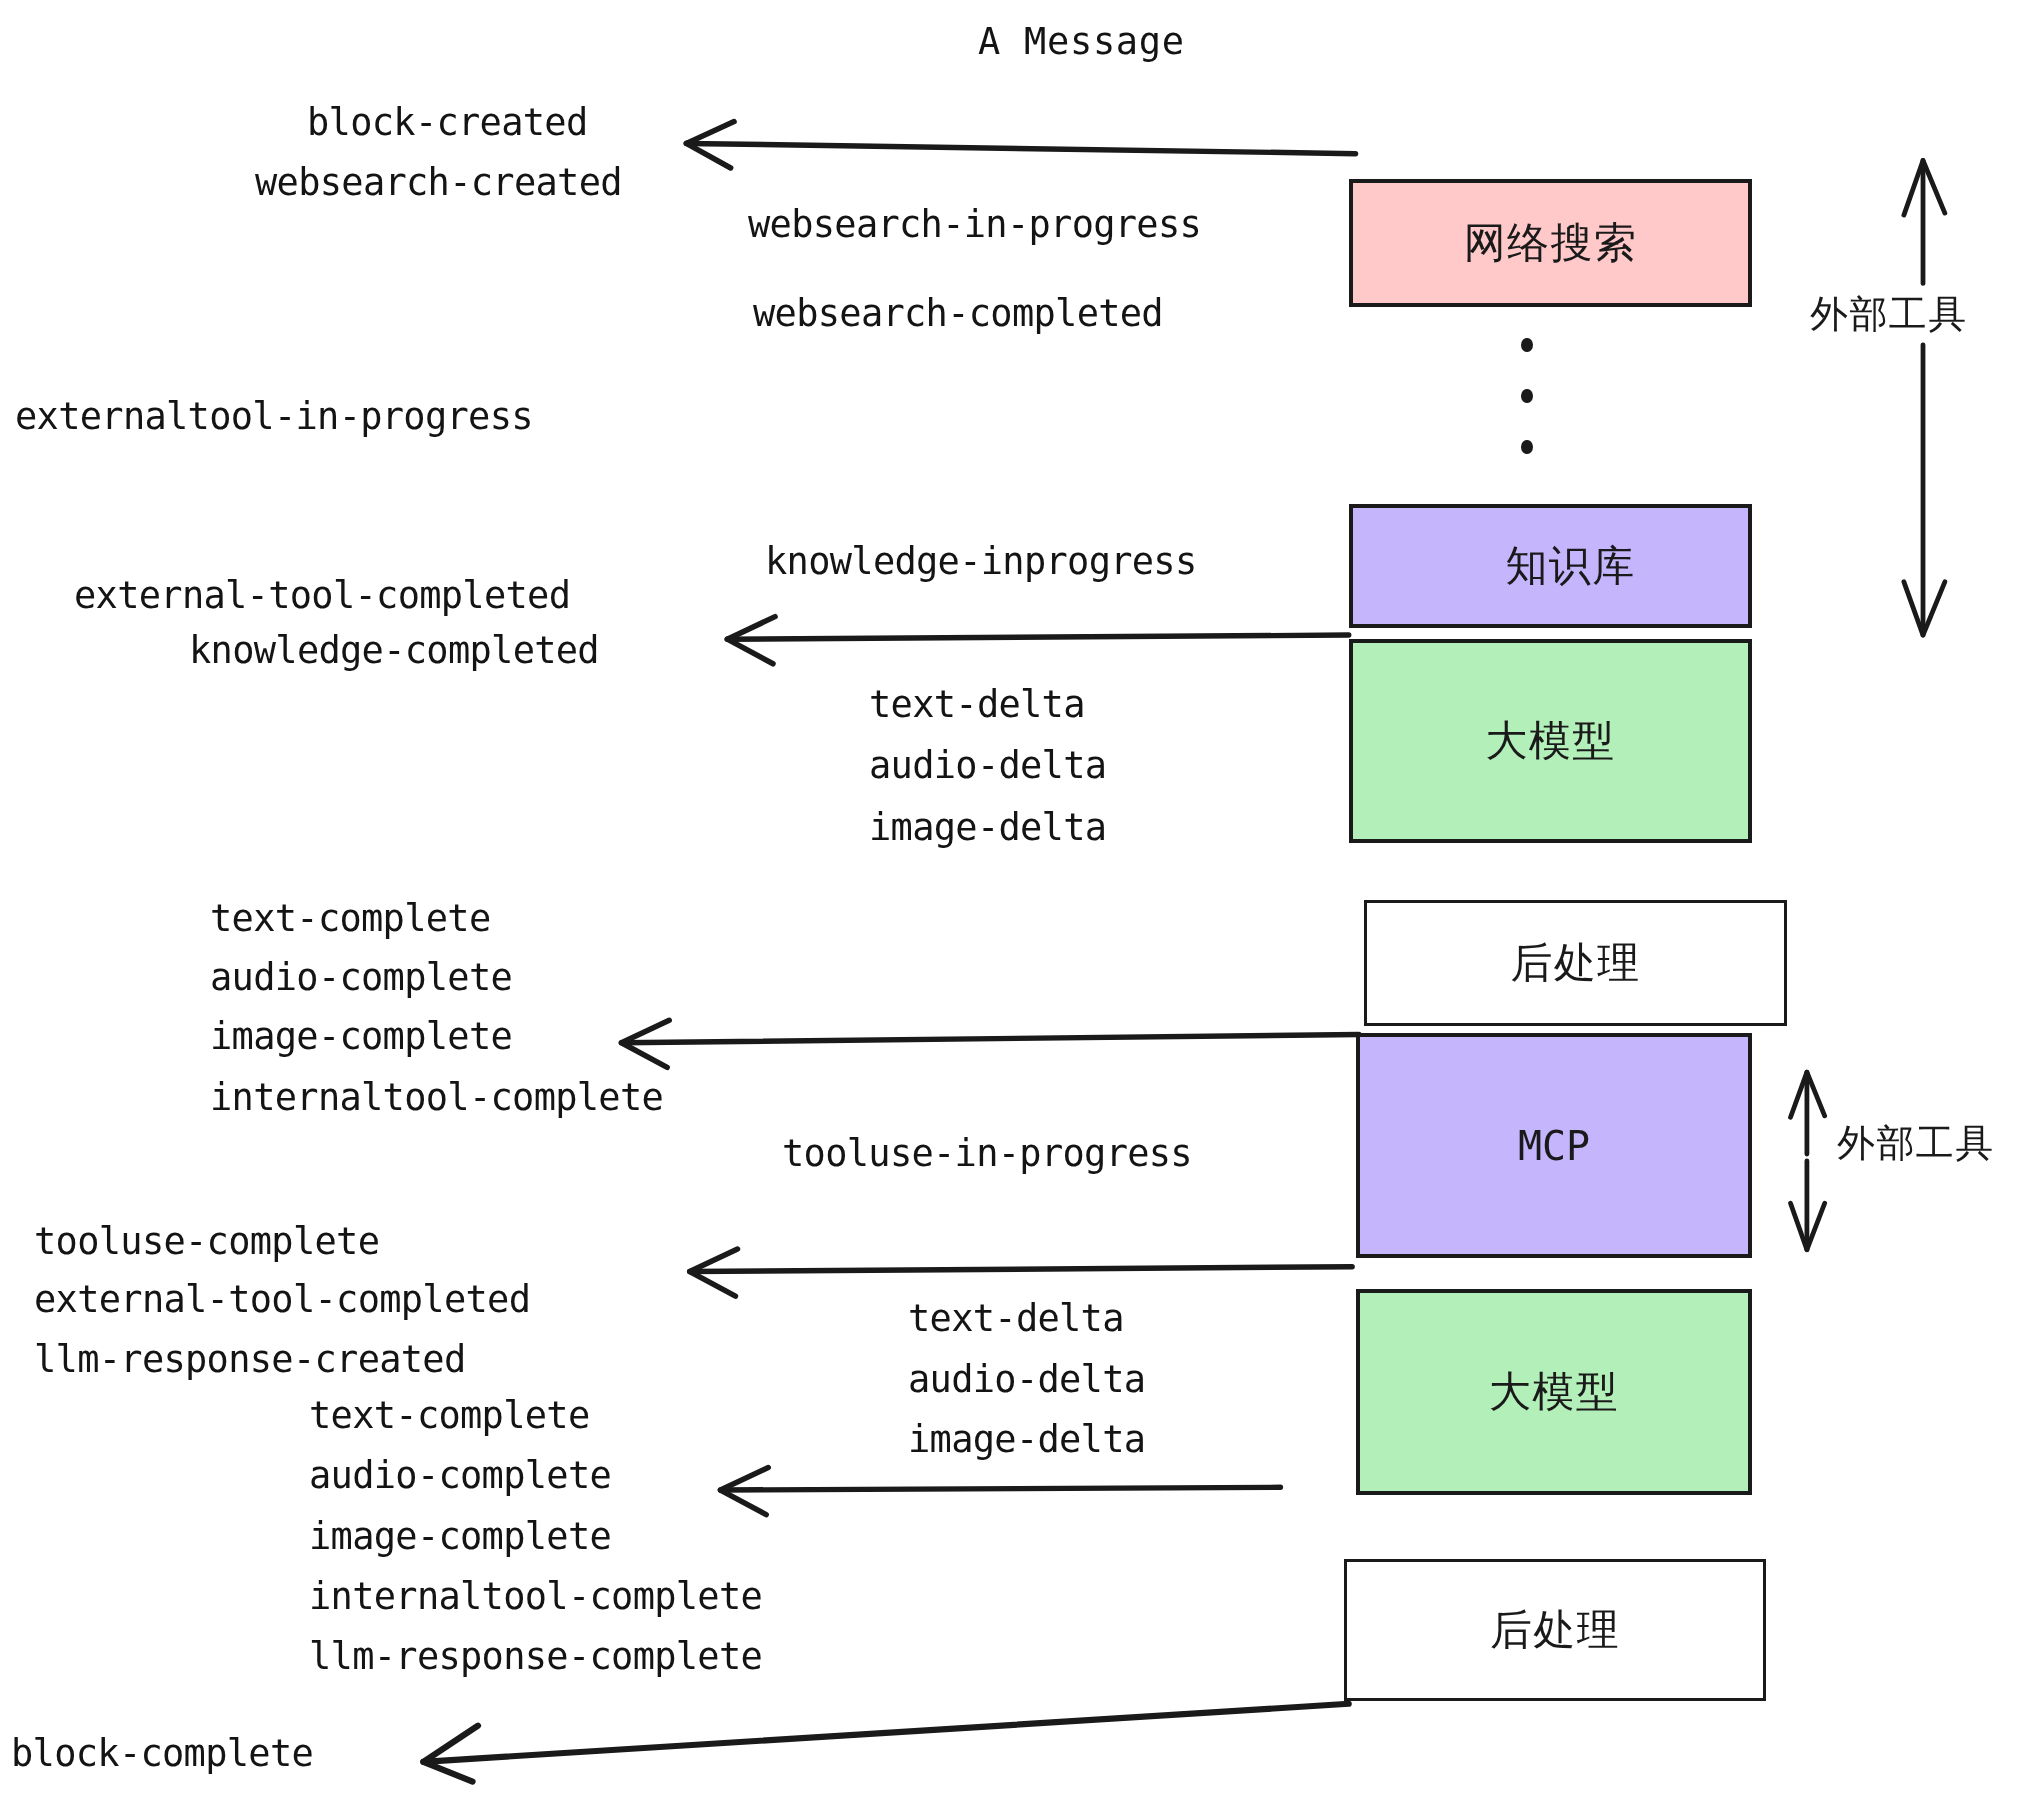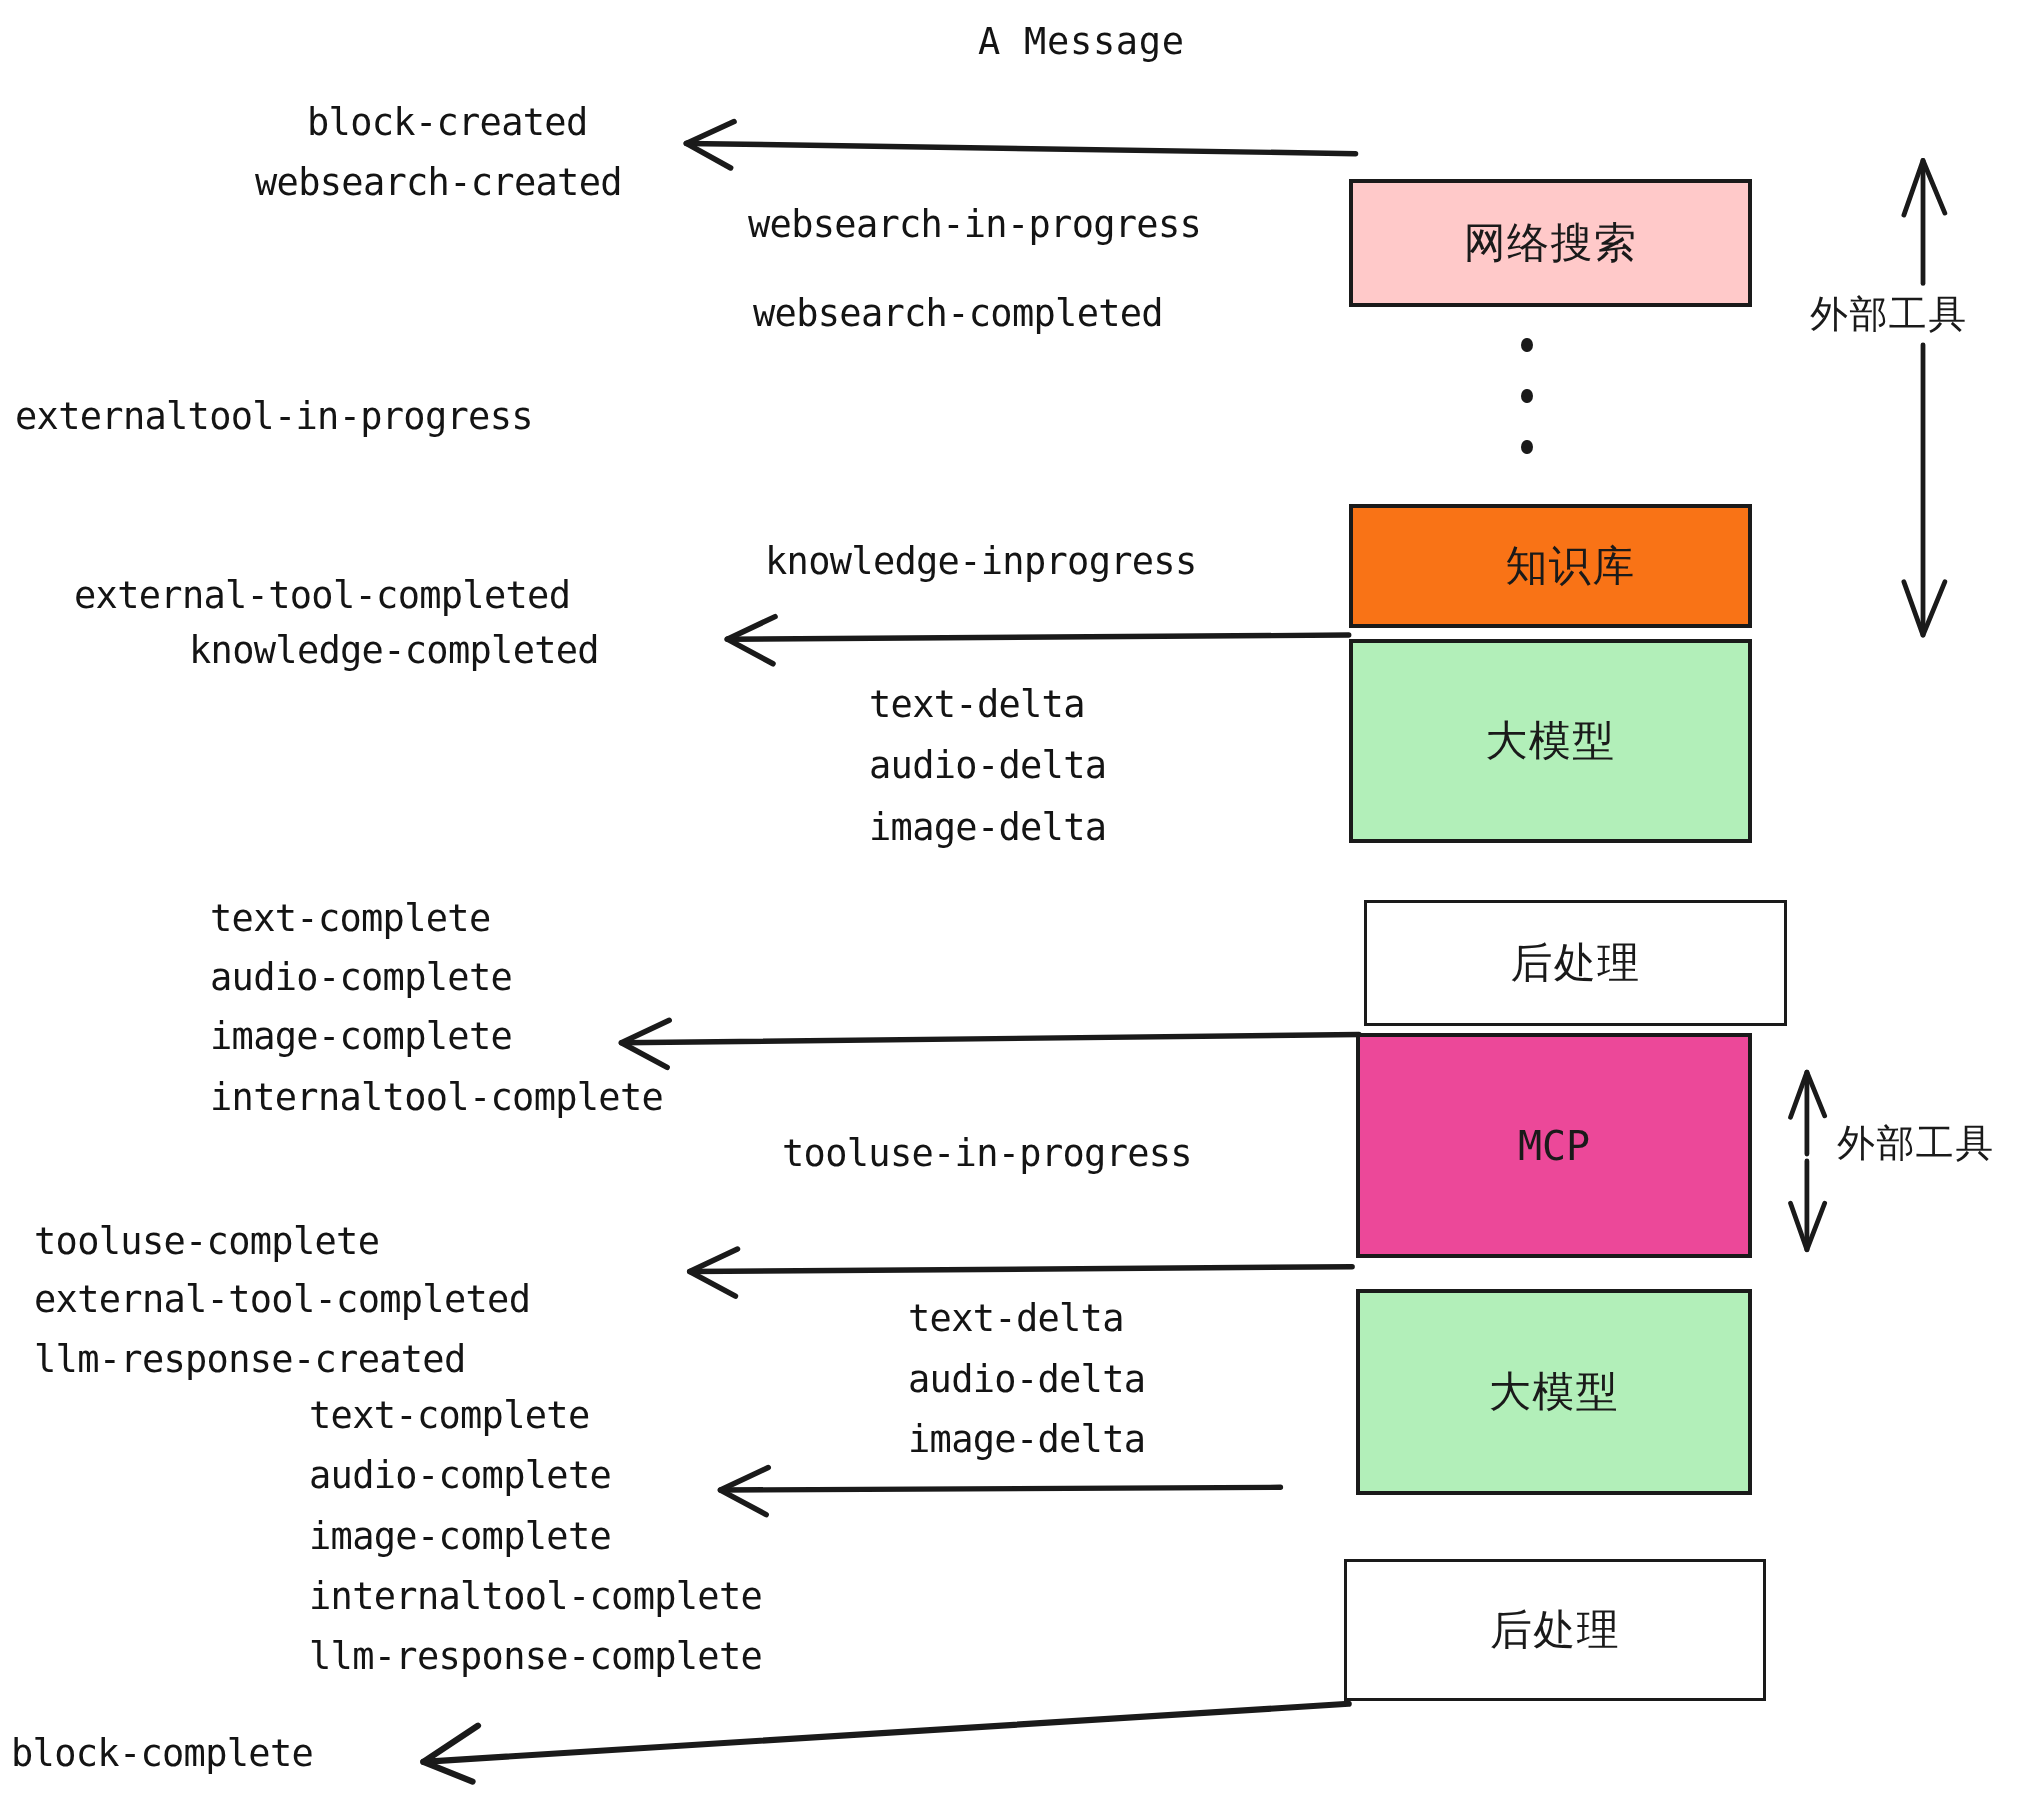--- a/index.html
+++ b/index.html
@@ -183,33 +183,33 @@
   <div class="box" style="left:1349px; top:179px; width:403px; height:128px; background:#FFC9C9;">
     <span class="boxlabel">网络搜索</span>
   </div>
 
   <div class="dots" style="left:1520px; top:338px; width:13.7px; height:116px;">
     <span></span>
     <span></span>
     <span></span>
   </div>
 
-  <div class="box" style="left:1349px; top:504px; width:403px; height:124px; background:#f97316;padding-left:40px;">
+  <div class="box" style="left:1349px; top:504px; width:403px; height:124px; background:#c4b5fd;padding-left:40px;">
     <span class="boxlabel">知识库</span>
   </div>
 
   <div class="box" style="left:1349px; top:639px; width:403px; height:204px; background:#B2EFB9;">
     <span class="boxlabel">大模型</span>
   </div>
 
   <div class="box" style="left:1364px; top:900px; width:423px; height:126px; background:#FFFFFF; border-width:3.4px;">
     <span class="boxlabel">后处理</span>
   </div>
 
-  <div class="box mcp" style="left:1356px; top:1033px; width:396px; height:225px; background:#ec4899;">
+  <div class="box mcp" style="left:1356px; top:1033px; width:396px; height:225px; background:#c4b5fd;">
     <span class="boxlabel">MCP</span>
   </div>
 
   <div class="box" style="left:1356px; top:1289px; width:396px; height:206px; background:#B2EFB9;">
     <span class="boxlabel">大模型</span>
   </div>
 
   <div class="box" style="left:1344px; top:1559px; width:422px; height:142px; background:#FFFFFF; border-width:3.4px;">
     <span class="boxlabel">后处理</span>
   </div>

